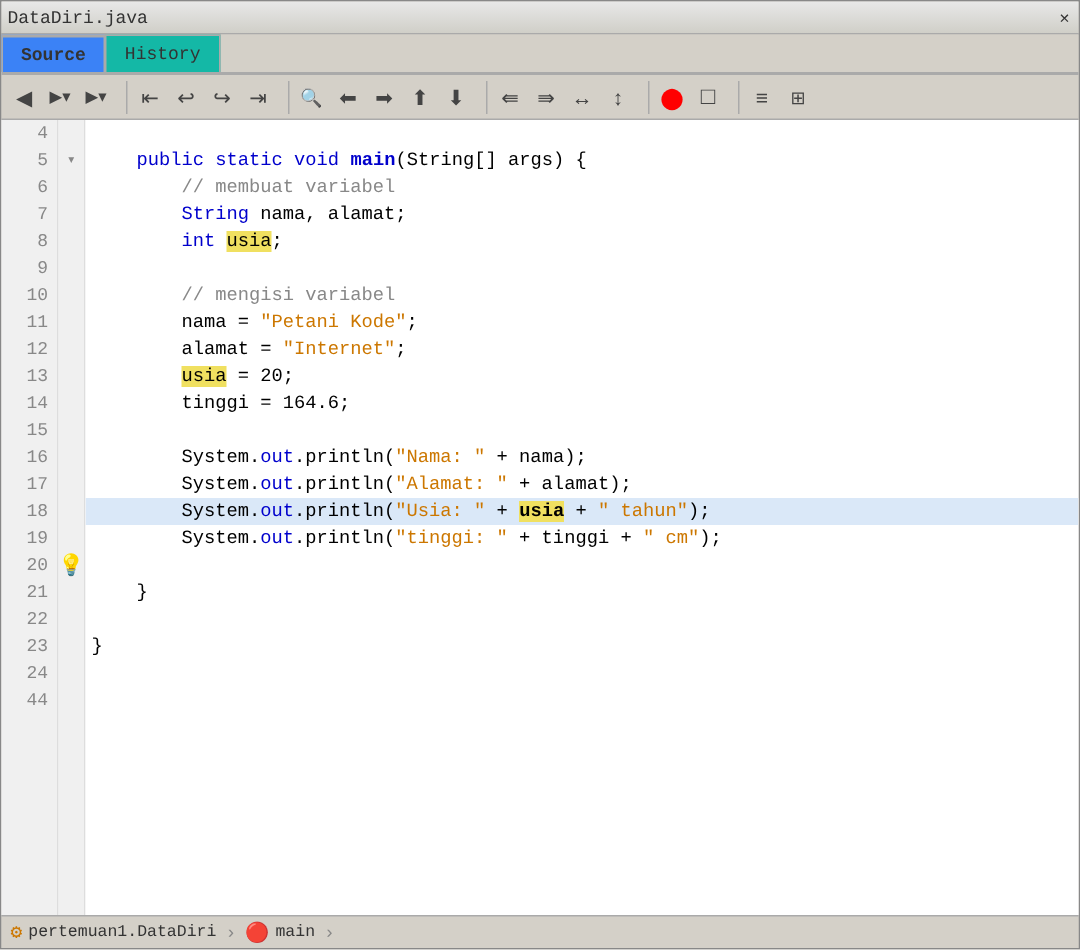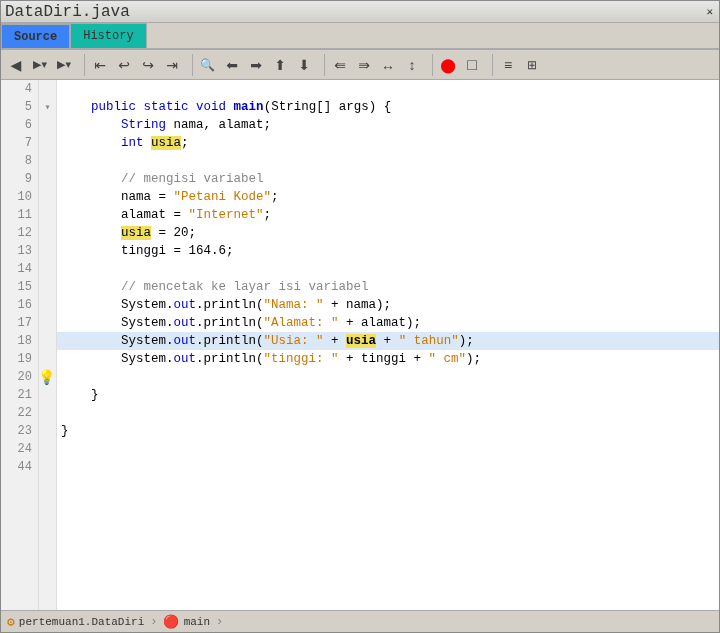--- a/index.html
+++ b/index.html
@@ -22,21 +22,21 @@
       background: linear-gradient(to bottom, #e8e8e8, #d0cfc8);
       border-bottom: 1px solid #aaa;
       padding: 2px 4px;
       display: flex;
       align-items: center;
       height: 22px;
       font-size: 12px;
     }
     .title-bar-text {
       flex: 1;
-      font-size: 16px;
+      font-size: 12px;
       color: #333;
     }
     .title-bar-close {
       color: #333;
       font-size: 11px;
       cursor: pointer;
       padding: 0 2px;
     }
     .tab-bar {
       background: #d4d0c8;
@@ -276,41 +276,41 @@
       <div class="gutter-cell"></div>
       <div class="gutter-cell"></div>
     </div>
 
     <div class="code-content">
 
       <div class="code-line">&nbsp;</div>
 
       <div class="code-line">    <span class="kw">public</span> <span class="kw">static</span> <span class="kw">void</span> <span class="kw2"><strong>main</strong></span>(String[] args) {</div>
 
+      <div class="code-line">        <span class="cmt">// membuat variabel</span></div>
 
       <div class="code-line">        <span class="kw">String</span> nama, alamat;</div>
 
       <div class="code-line">        <span class="kw">int</span> <span class="highlight-word">usia</span>;</div>
 
 
       <div class="code-line">&nbsp;</div>
 
       <div class="code-line">        <span class="cmt">// mengisi variabel</span></div>
 
       <div class="code-line">        nama = <span class="str">"Petani Kode"</span>;</div>
 
       <div class="code-line">        alamat = <span class="str">"Internet"</span>;</div>
 
       <div class="code-line">        <span class="highlight-word">usia</span> = 20;</div>
 
       <div class="code-line">        tinggi = 164.6;</div>
 
       <div class="code-line">&nbsp;</div>
 
-      <div class="code-line">        <span class="cmt">// mencetak ke layar isi variabel</span></div>
 
       <div class="code-line">        System.<span style="color:#0000cc;">out</span>.println(<span class="str">"Nama: "</span> + nama);</div>
 
       <div class="code-line">        System.<span style="color:#0000cc;">out</span>.println(<span class="str">"Alamat: "</span> + alamat);</div>
 
       <div class="code-line highlighted">        System.<span style="color:#0000cc;">out</span>.println(<span class="str">"Usia: "</span> + <span class="highlight-word2">usia</span> + <span class="str">" tahun"</span>);</div>
 
       <div class="code-line">        System.<span style="color:#0000cc;">out</span>.println(<span class="str">"tinggi: "</span> + tinggi + <span class="str">" cm"</span>);</div>
 
       <div class="code-line">&nbsp;</div>

